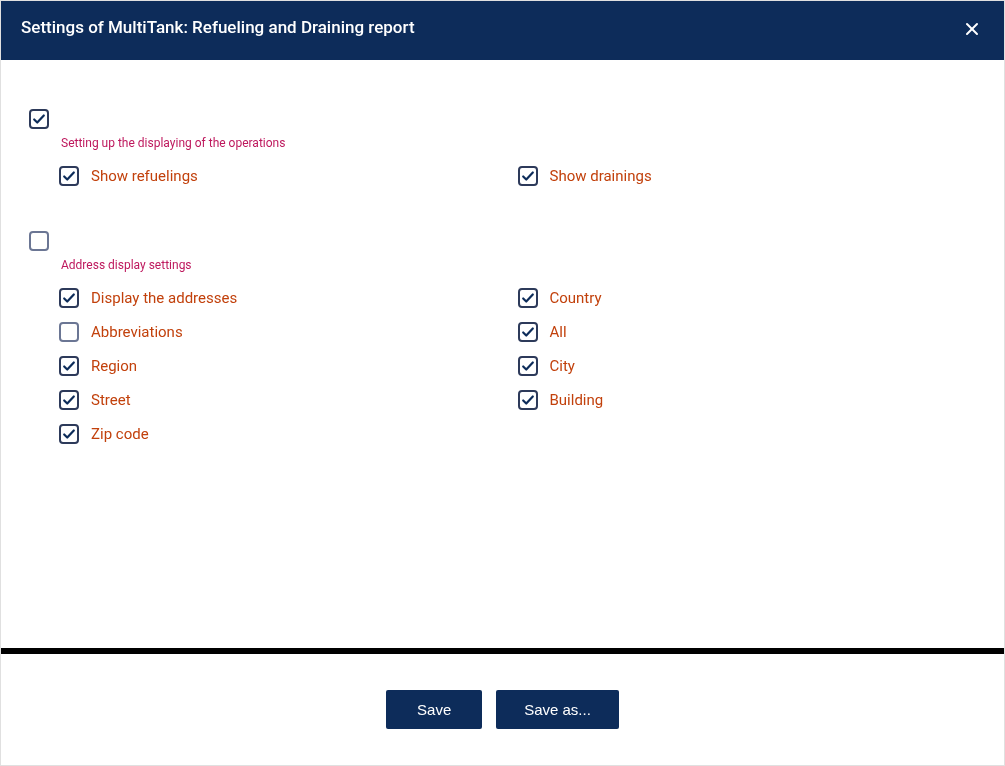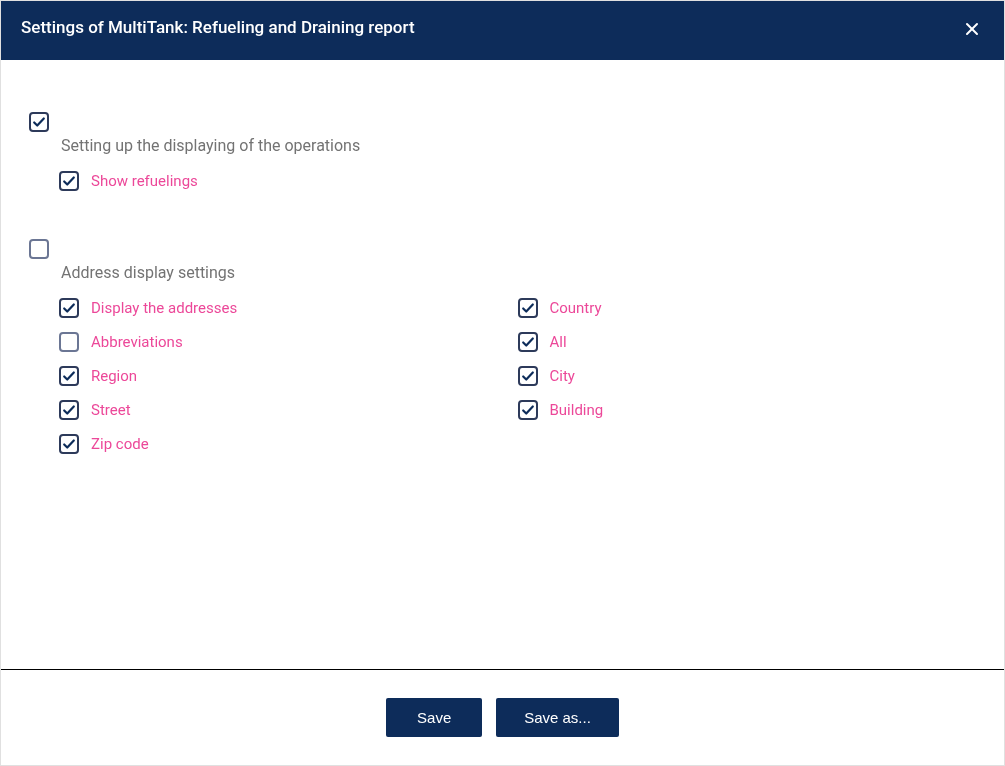--- a/index.html
+++ b/index.html
@@ -65,22 +65,22 @@
     }
 
     .section-header {
       display: flex;
       align-items: center;
       gap: 12px;
       margin-bottom: 16px;
     }
 
     .section-label {
-      font-size: 16px;
-      color: #737373;
+      font-size: 12px;
+      color: #be185d;
       font-weight: 400;
       margin-top: 48px;
     }
 
     .options-grid {
       display: grid;
       grid-template-columns: 1fr 1fr;
       gap: 0;
       padding-left: 30px;
     }
@@ -92,21 +92,21 @@
     }
 
     .option-row {
       display: flex;
       align-items: center;
       gap: 12px;
     }
 
     .option-label {
       font-size: 15px;
-      color: #ec4899;
+      color: #c2410c;
       font-weight: 400;
     }
 
     .checkbox {
       width: 20px;
       height: 20px;
       border: 2px solid #2d3a5a;
       border-radius: 4px;
       cursor: pointer;
       display: flex;
@@ -124,22 +124,22 @@
       width: 14px;
       height: 14px;
       display: none;
     }
 
     .checkbox.checked svg {
       display: block;
     }
 
     .dialog-footer {
-      border-top: 1px solid #000000;
-      padding: 28px;
+      border-top: 6px solid #000000;
+      padding: 36px;
       display: flex;
       justify-content: center;
       gap: 14px;
     }
 
     .btn {
       background: #0d2c5a;
       color: #ffffff;
       border: none;
       padding: 11px 28px;
@@ -181,20 +181,30 @@
         <div class="options-col">
           <div class="option-row">
             <div class="checkbox checked">
               <svg viewBox="0 0 16 16" fill="none" stroke="#0d2c5a" stroke-width="2.5" stroke-linecap="round" stroke-linejoin="round">
                 <polyline points="2.5,8.5 6,12 13.5,4"></polyline>
               </svg>
             </div>
             <div class="option-label">Show refuelings</div>
           </div>
         </div>
+        <div class="options-col">
+          <div class="option-row">
+            <div class="checkbox checked">
+              <svg viewBox="0 0 16 16" fill="none" stroke="#0d2c5a" stroke-width="2.5" stroke-linecap="round" stroke-linejoin="round">
+                <polyline points="2.5,8.5 6,12 13.5,4"></polyline>
+              </svg>
+            </div>
+            <div class="option-label">Show drainings</div>
+          </div>
+        </div>
       </div>
     </div>
 
     <div class="section">
       <div class="section-header">
         <div class="checkbox unchecked">
           
         </div>
         <div class="section-label">Address display settings</div>
       </div>

